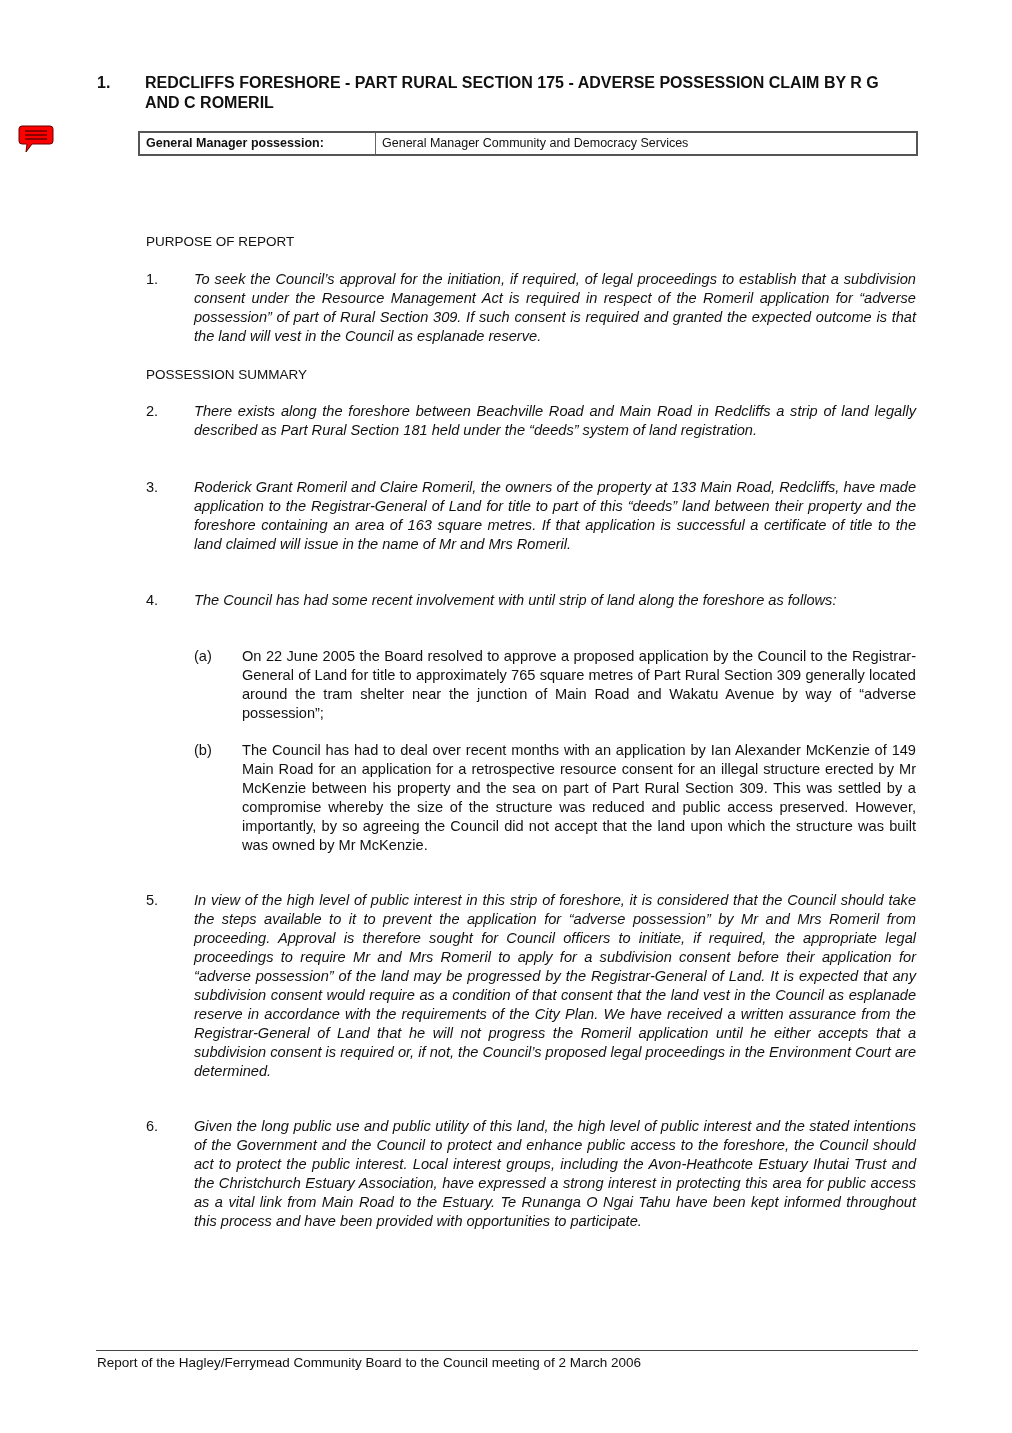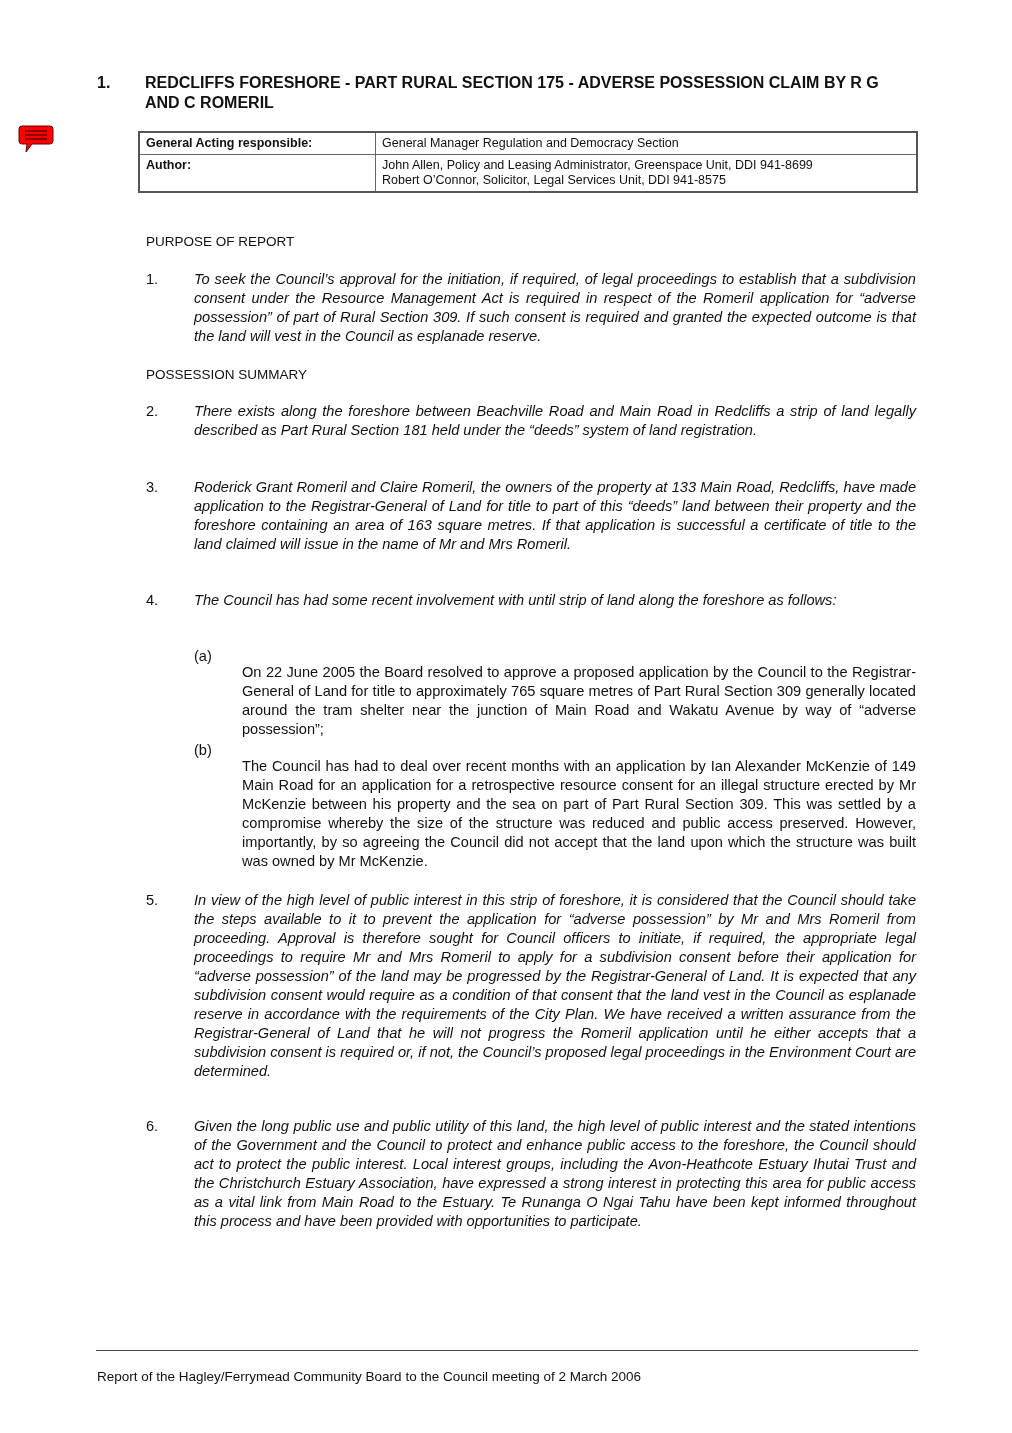--- a/index.html
+++ b/index.html
@@ -29,24 +29,24 @@
     }
     .para {
       position: absolute; left: 146px; width: 770px; font-size: 14.6px; line-height: 19px;
     }
     .para .n { position: absolute; left: 0; top: 0; }
     .para .t { margin-left: 48px; text-align: justify; font-style: italic; }
     .sub {
       position: absolute; left: 194px; width: 722px; font-size: 14.6px; line-height: 19px;
     }
     .sub .n { position: absolute; left: 0; top: 0; }
-    .sub .t { margin-left: 48px; text-align: justify; margin-top: 16px; }
+    .sub .t { margin-left: 48px; text-align: justify; }
 
     .footer-rule { position: absolute; left: 96px; top: 1350px; width: 822px; height: 0; border-top: 1.5px solid #444; }
-    .footer { position: absolute; left: 97px; top: 1355px; font-size: 13.5px; margin-top: 14px; }
+    .footer { position: absolute; left: 97px; top: 1355px; font-size: 13.5px; }
   </style>
 </head>
 <body>
 
 <div class="heading">
   <span class="num">1.</span>
   <span class="txt">REDCLIFFS FORESHORE - PART RURAL SECTION 175 - ADVERSE POSSESSION CLAIM BY R G AND C ROMERIL</span>
 </div>
 
 <div class="comment-icon">
@@ -54,29 +54,22 @@
     <path d="M4 2 H32 Q35 2 35 5 V17 Q35 20 32 20 H14 L8 28 L9 20 H4 Q1 20 1 17 V5 Q1 2 4 2 Z" fill="#ff0000" stroke="#600" stroke-width="1"></path>
     <line x1="7" y1="7" x2="29" y2="7" stroke="#600" stroke-width="1.5"></line>
     <line x1="7" y1="11" x2="29" y2="11" stroke="#600" stroke-width="1.5"></line>
     <line x1="7" y1="15" x2="29" y2="15" stroke="#600" stroke-width="1.5"></line>
   </svg>
 </div>
 
 <table class="meta">
   <tbody>
       <tr>
-    <td class="k">General Acting responsible:</td>
-    <td>General Manager Regulation and Democracy Section</td>
-  </tr>
-  <tr>
-    <td class="k">Author:</td>
-    <td>
-      <div>John Allen, Policy and Leasing Administrator, Greenspace Unit, DDI 941-8699</div>
-      <div>Robert O’Connor, Solicitor, Legal Services Unit, DDI 941-8575</div>
-    </td>
+    <td class="k">General Manager possession:</td>
+    <td>General Manager Community and Democracy Services</td>
   </tr>
 </tbody>
   </table>
 
 <div class="section-title" style="top:234px">PURPOSE OF REPORT</div>
 
 <div class="para" style="top:270px">
   <span class="n">1.</span>
   <div class="t">To seek the Council’s approval for the initiation, if required, of legal proceedings to establish that a subdivision consent under the Resource Management Act is required in respect of the Romeril application for “adverse possession” of part of Rural Section 309.  If such consent is required and granted the expected outcome is that the land will vest in the Council as esplanade reserve.</div>
 </div>

